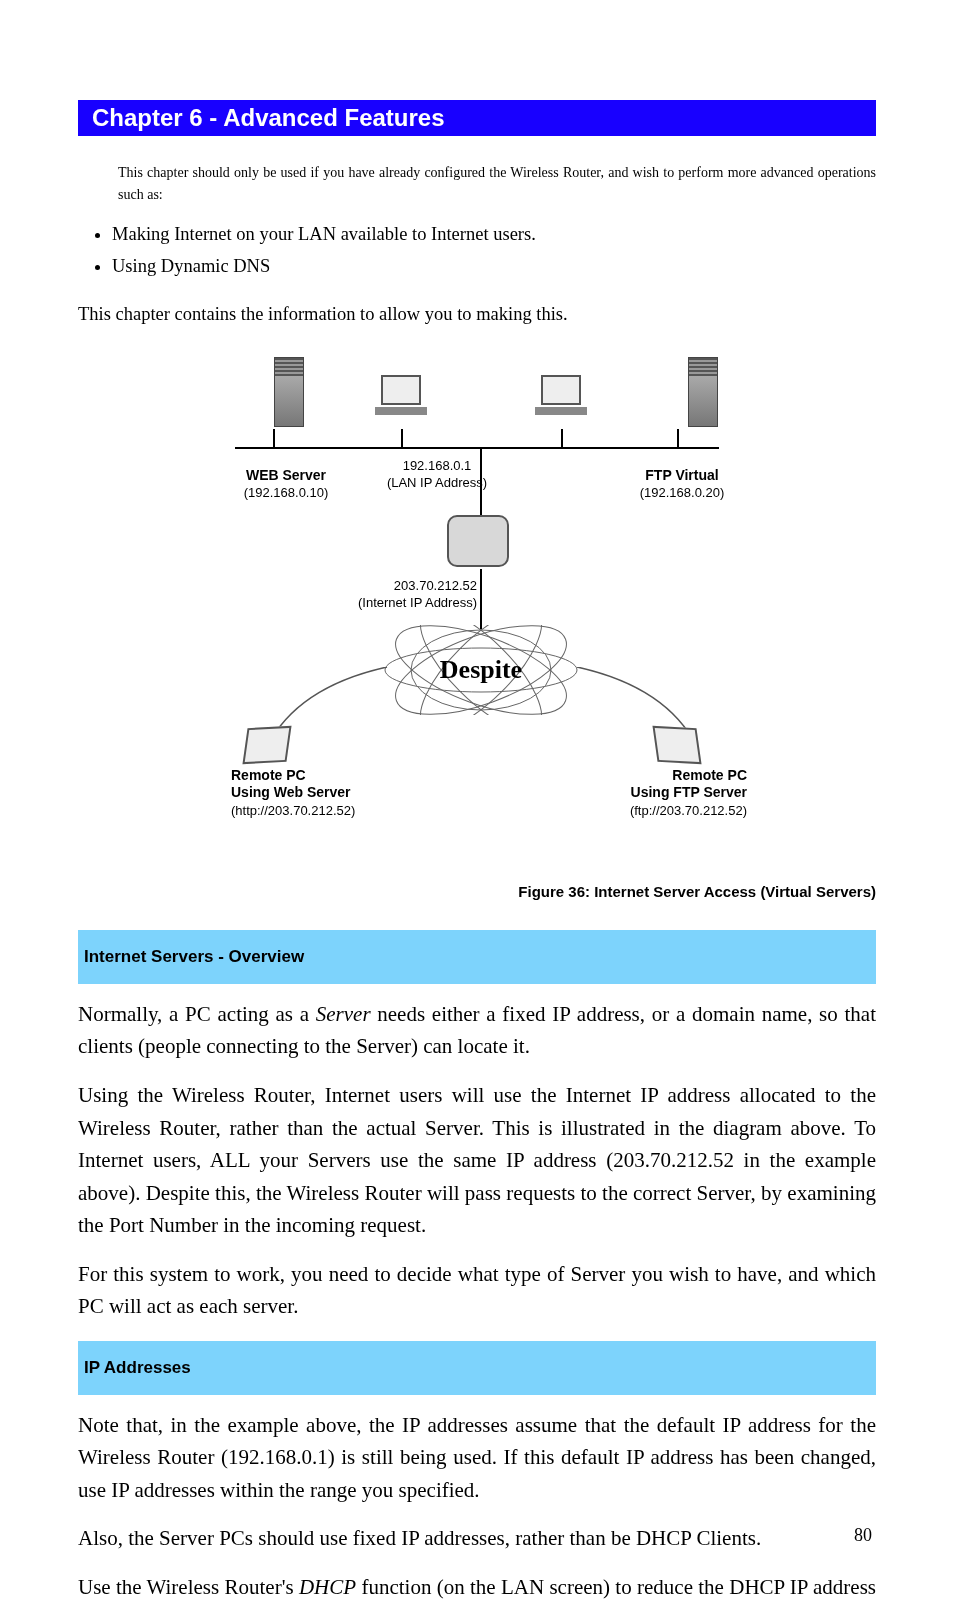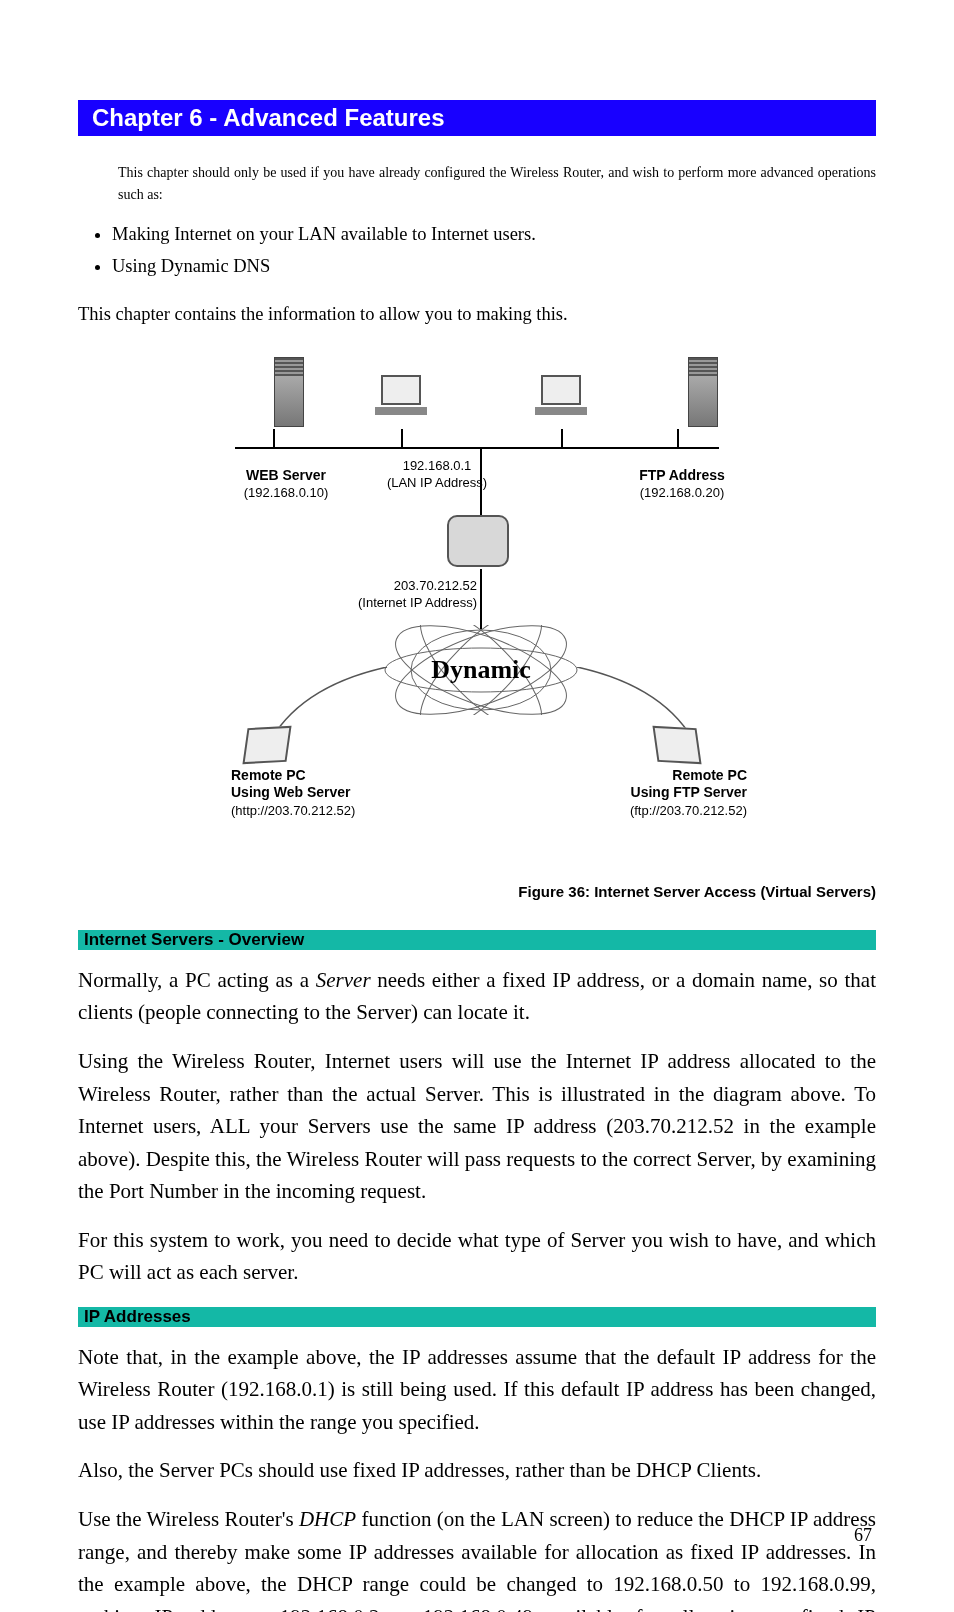--- a/index.html
+++ b/index.html
@@ -100,25 +100,25 @@
   .arc { position:absolute; }
   .arc svg { display:block; }
   .fig-caption {
     text-align: right;
     font-family: Arial, Helvetica, sans-serif;
     font-weight: bold;
     font-size: 15px;
     margin-bottom: 30px;
   }
   .section-bar {
-    background: #14b8a6;
+    background: #7dd3fc;
     font-family: Arial, Helvetica, sans-serif;
     font-weight: bold;
     font-size: 17px;
-    padding: 0 6px;
+    padding: 17px 6px;
     margin: 18px 0 14px 0;
   }
   .body-para {
     font-size: 21px;
     line-height: 1.55;
     margin-bottom: 16px;
     text-align: justify;
   }
   .body-para .term { font-style: italic; }
   .page-number {
@@ -185,21 +185,21 @@
 
       <div class="node" style="left:140px; top:100px; width:160px;">
         <span class="label-sm">192.168.0.1</span><br>
         <span class="label-sm">(LAN IP Address)</span>
       </div>
 
       <div class="node" style="left:436px; top:0px; width:100px;">
         <div class="tower"></div>
       </div>
       <div class="node" style="left:400px; top:110px; width:130px;">
-        <b>FTP Address</b><br>
+        <b>FTP Virtual</b><br>
         <span class="label-sm">(192.168.0.20)</span>
       </div>
 
       <div class="node" style="left:230px; top:158px;">
         <div class="rounded-box"></div>
       </div>
 
       <div class="node" style="left:100px; top:220px; width:160px; text-align:right;">
         <span class="label-sm">203.70.212.52</span><br>
         <span class="label-sm">(Internet IP Address)</span>
@@ -210,21 +210,21 @@
           <svg viewBox="0 0 200 90">
             <g stroke="#666" stroke-width="1" fill="none">
               <ellipse cx="100" cy="45" rx="96" ry="22"></ellipse>
               <ellipse cx="100" cy="45" rx="70" ry="40"></ellipse>
               <ellipse cx="100" cy="45" rx="90" ry="34" transform="rotate(20 100 45)"></ellipse>
               <ellipse cx="100" cy="45" rx="90" ry="34" transform="rotate(-20 100 45)"></ellipse>
               <ellipse cx="100" cy="45" rx="80" ry="30" transform="rotate(45 100 45)"></ellipse>
               <ellipse cx="100" cy="45" rx="80" ry="30" transform="rotate(-45 100 45)"></ellipse>
             </g>
           </svg>
-          <div class="txt">Dynamic</div>
+          <div class="txt">Despite</div>
         </div>
       </div>
 
       <div class="arc" style="left:40px; top:310px;">
         <svg width="140" height="90">
             <path d="M130 0 Q 40 20 10 80" stroke="#555" stroke-width="1.5" fill="none"></path>
           </svg>
       </div>
       <div class="arc" style="left:350px; top:310px;">
         <svg width="140" height="90">
@@ -272,13 +272,13 @@
   <p class="body-para">Note that, in the example above, the IP addresses assume that the default IP address for the Wireless Router (192.168.0.1) is still being used. If this default IP address has been changed, use IP addresses within the range you specified.</p>
 
   <p class="body-para">Also, the Server PCs should use fixed IP addresses, rather than be DHCP Clients.</p>
 
   <p class="body-para">
     <span>Use the Wireless Router's </span><span class="term">DHCP</span><span> function (on the LAN screen) to reduce the DHCP IP address range, and thereby make some IP addresses available for allocation as fixed IP addresses. In the example above, the DHCP range could be changed to 192.168.0.50 to 192.168.0.99, making IP addresses 192.168.0.2 to 192.168.0.49 available for allocation as fixed IP addresses.</span>
   </p>
 
 </div>
 
-<div class="page-number">67</div>
+<div class="page-number">80</div>
 
 </body></html>

